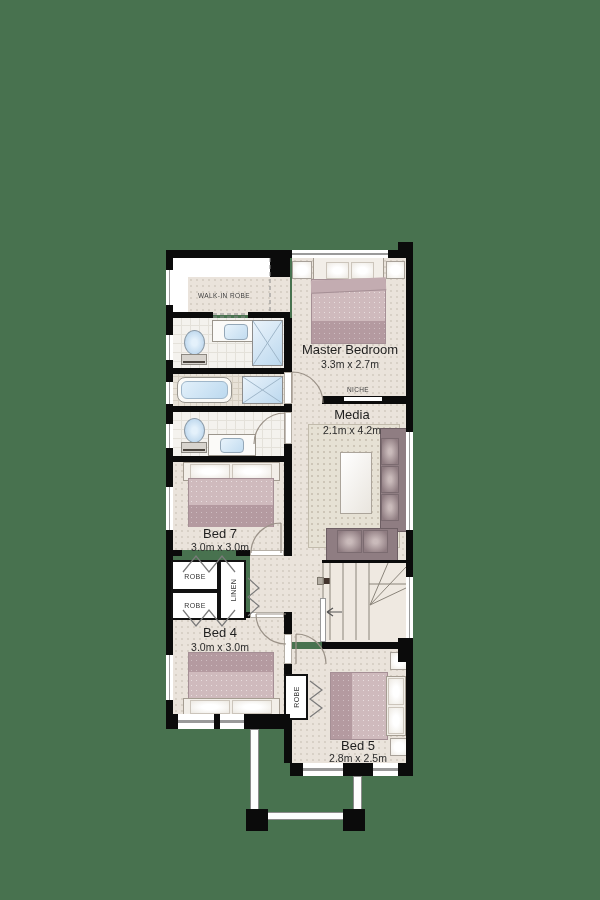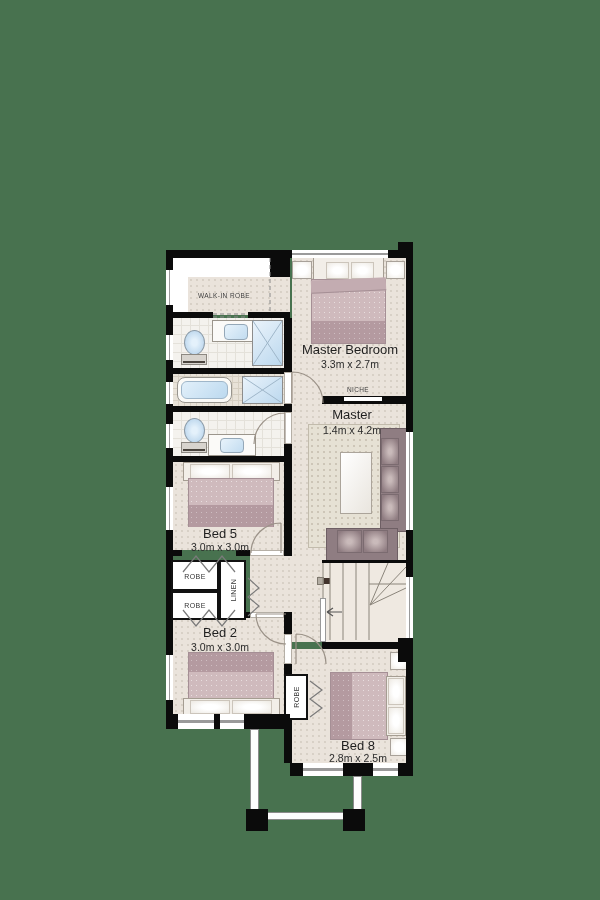--- a/index.html
+++ b/index.html
@@ -255,26 +255,26 @@
     <g stroke="#8A8A8A" stroke-width="1" stroke-dasharray="4,3" fill="none">
       <path d="M270,258 V312"></path>
       <path d="M213,314 H248 M213,317 H248"></path>
     </g>
   </svg>
 
   <div class="lbl tiny" style="left:224px;top:295px">WALK-IN ROBE</div>
   <div class="lbl room-name" style="left:350px;top:349px">Master Bedroom</div>
   <div class="lbl room-dims" style="left:350px;top:364px">3.3m x 2.7m</div>
   <div class="lbl tiny" style="left:358px;top:389px">NICHE</div>
-  <div class="lbl room-name" style="left:352px;top:414px">Master</div>
-  <div class="lbl room-dims" style="left:352px;top:430px">1.4m x 4.2m</div>
-  <div class="lbl room-name" style="left:220px;top:533px">Bed 5</div>
+  <div class="lbl room-name" style="left:352px;top:414px">Media</div>
+  <div class="lbl room-dims" style="left:352px;top:430px">2.1m x 4.2m</div>
+  <div class="lbl room-name" style="left:220px;top:533px">Bed 7</div>
   <div class="lbl room-dims" style="left:220px;top:547px">3.0m x 3.0m</div>
   <div class="lbl closet-lbl" style="left:195px;top:576px">ROBE</div>
   <div class="lbl closet-lbl" style="left:195px;top:605px">ROBE</div>
   <div class="lbl closet-lbl vert" style="left:233px;top:590px">LINEN</div>
-  <div class="lbl room-name" style="left:220px;top:632px">Bed 2</div>
+  <div class="lbl room-name" style="left:220px;top:632px">Bed 4</div>
   <div class="lbl room-dims" style="left:220px;top:647px">3.0m x 3.0m</div>
   <div class="lbl closet-lbl vert" style="left:296px;top:697px">ROBE</div>
-  <div class="lbl room-name" style="left:358px;top:745px">Bed 8</div>
+  <div class="lbl room-name" style="left:358px;top:745px">Bed 5</div>
   <div class="lbl room-dims" style="left:358px;top:758px">2.8m x 2.5m</div>
 
 </div>
 
 </body></html>

